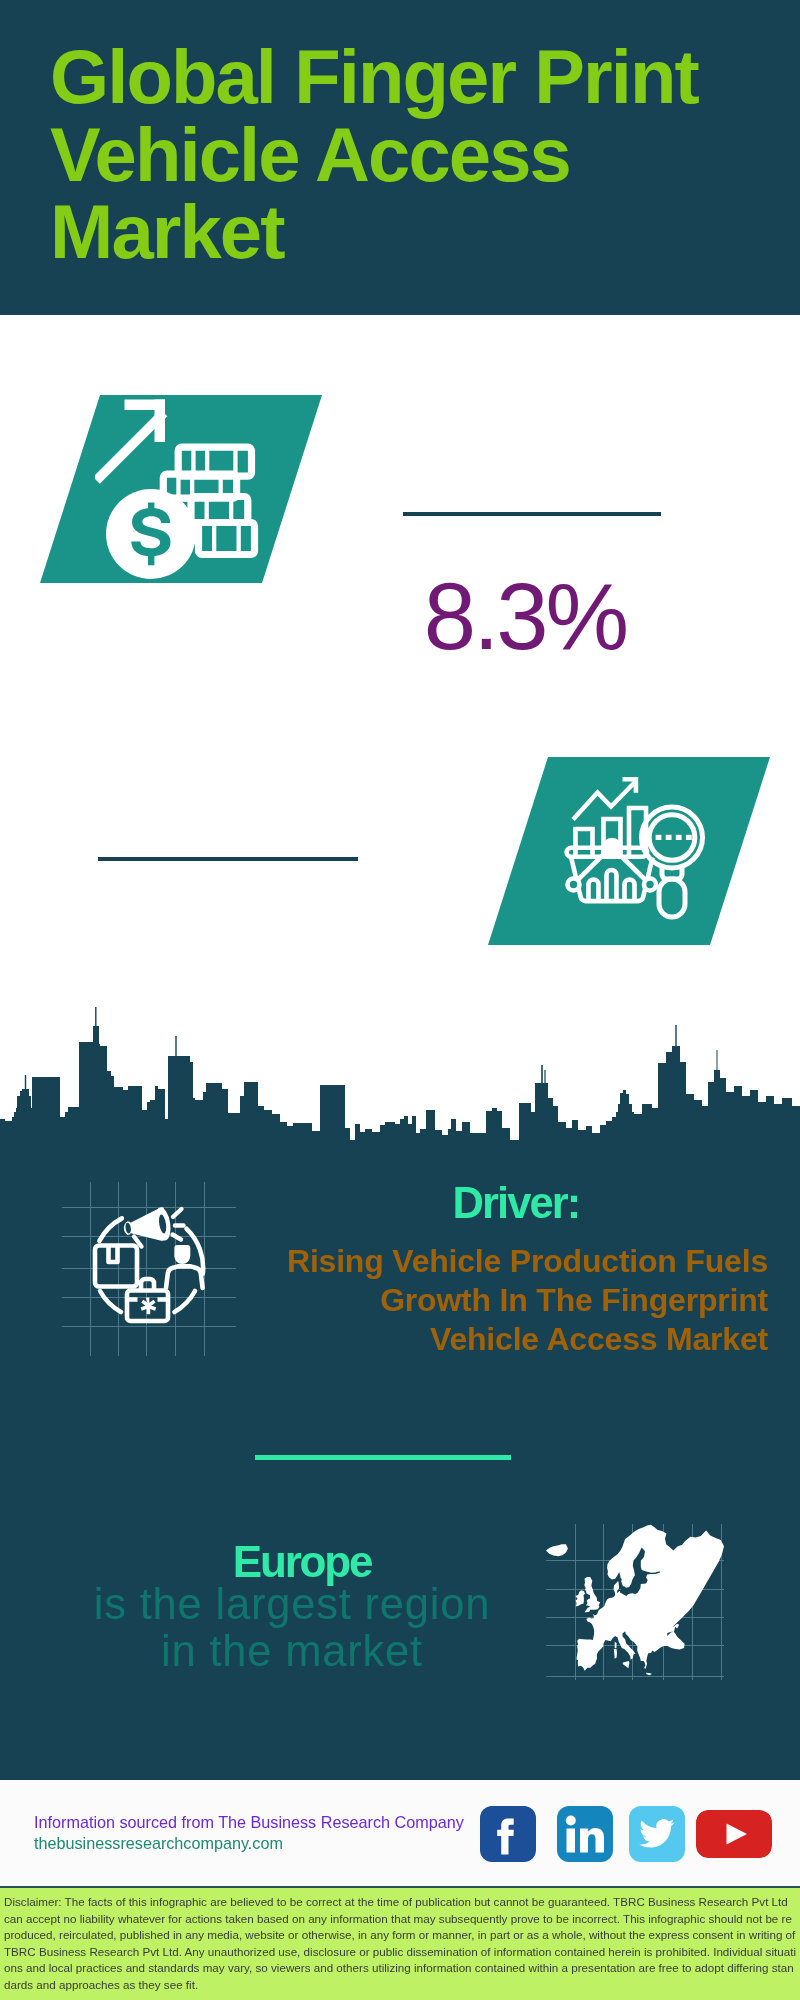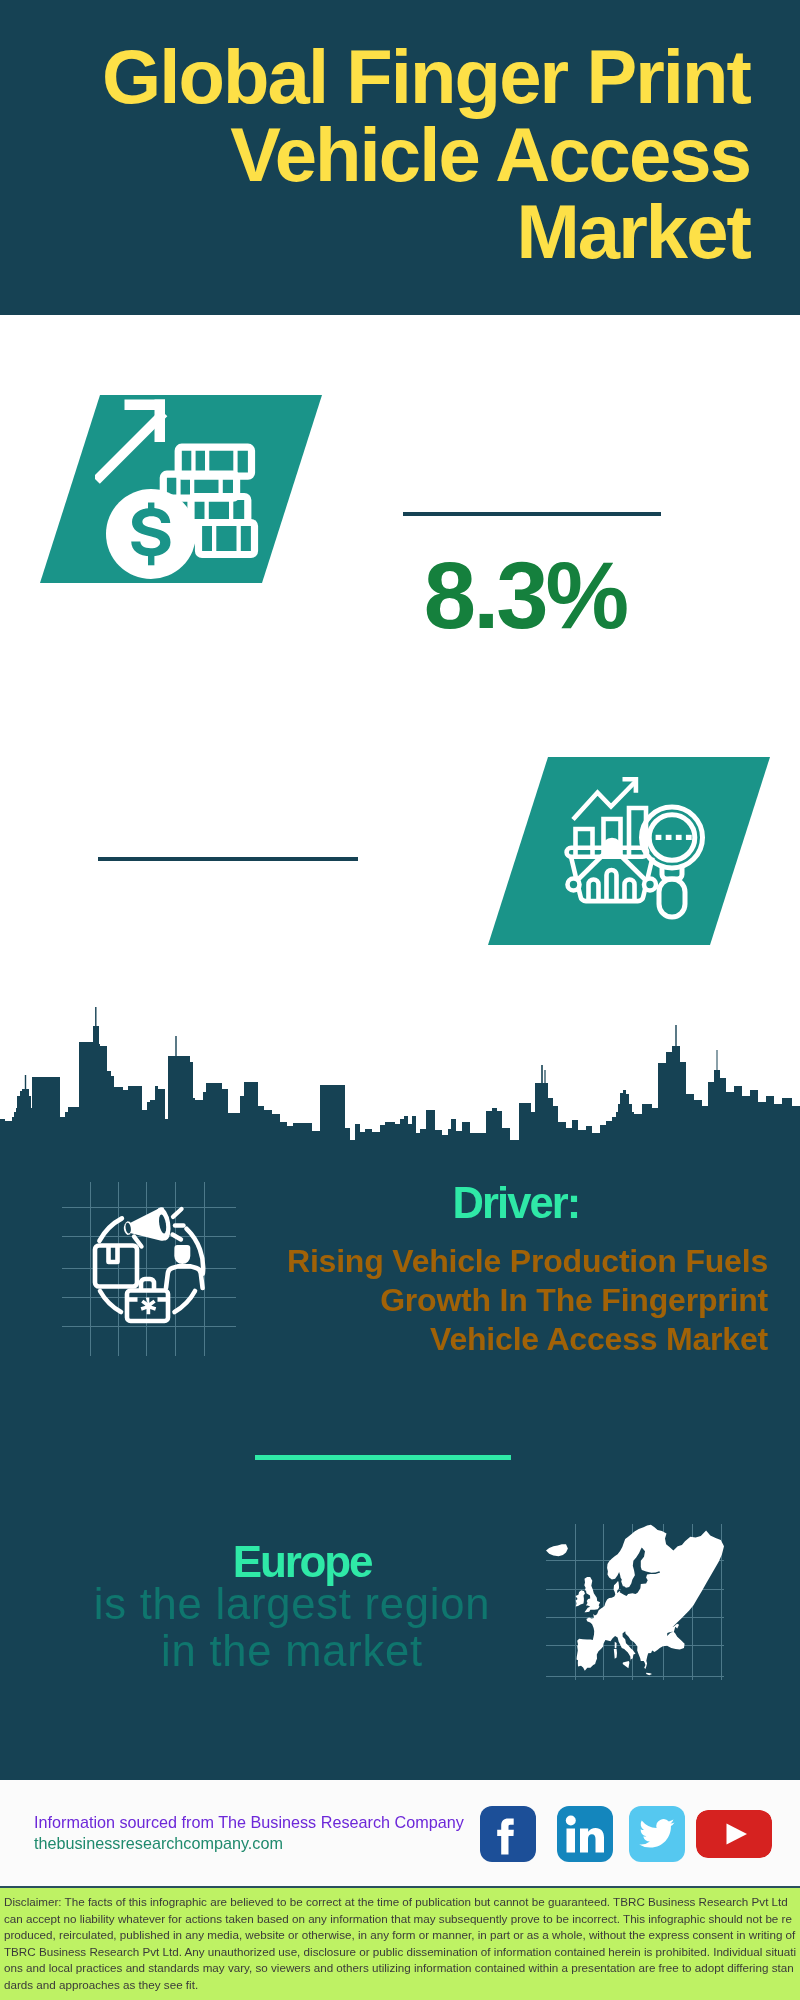--- a/index.html
+++ b/index.html
@@ -3,28 +3,28 @@
 <meta charset="utf-8">
 <title>Infographic</title>
 <style>
   *{box-sizing:border-box;}
   html,body{margin:0;padding:0;}
   body{width:800px;height:2000px;background:#ffffff;font-family:"Liberation Sans",sans-serif;overflow:hidden;}
   .page{position:relative;width:800px;height:2000px;overflow:hidden;background:#fff;}
 
   
   .header{position:absolute;left:0;top:0;width:800px;height:315px;background:#164254;}
-  .header h1{margin:0;position:absolute;left:50px;top:38px;width:700px;text-align:right;
-    color:#fde047;font-size:76px;line-height:77.5px;font-weight:700;letter-spacing:-1.9px;}
+  .header h1{margin:0;position:absolute;left:50px;top:38px;width:700px;text-align:left;
+    color:#84cc16;font-size:76px;line-height:77.5px;font-weight:700;letter-spacing:-1.9px;}
 
   
   .par{position:absolute;background:#1a9489;}
   .stat-title{position:absolute;text-align:center;color:#164254;font-weight:700;font-size:43.5px;line-height:57px;letter-spacing:-0.3px;}
   .rule{position:absolute;height:4px;background:#164254;}
-  .stat-value{position:absolute;text-align:center;color:#15803d;font-weight:700;font-size:94px;line-height:100px;letter-spacing:-3px;}
+  .stat-value{position:absolute;text-align:center;color:#701a75;font-weight:400;font-size:94px;line-height:100px;letter-spacing:-3px;margin-top:21px;}
 
   
   .lower{position:absolute;left:0;top:1142px;width:800px;height:638px;background:#164254;}
   .skyline{position:absolute;left:0;top:1000px;width:800px;height:160px;}
 
   .gridbox{position:absolute;overflow:hidden;}
   .gridbox .gl{position:absolute;background:#4d798a;}
 
   .driver-label{position:absolute;text-align:center;color:#2fe9a7;font-weight:700;font-size:43.5px;line-height:50px;letter-spacing:-1.9px;}
   .driver-text{position:absolute;text-align:right;color:#a16207;font-weight:700;font-size:32px;line-height:39px;letter-spacing:-0.2px;}

